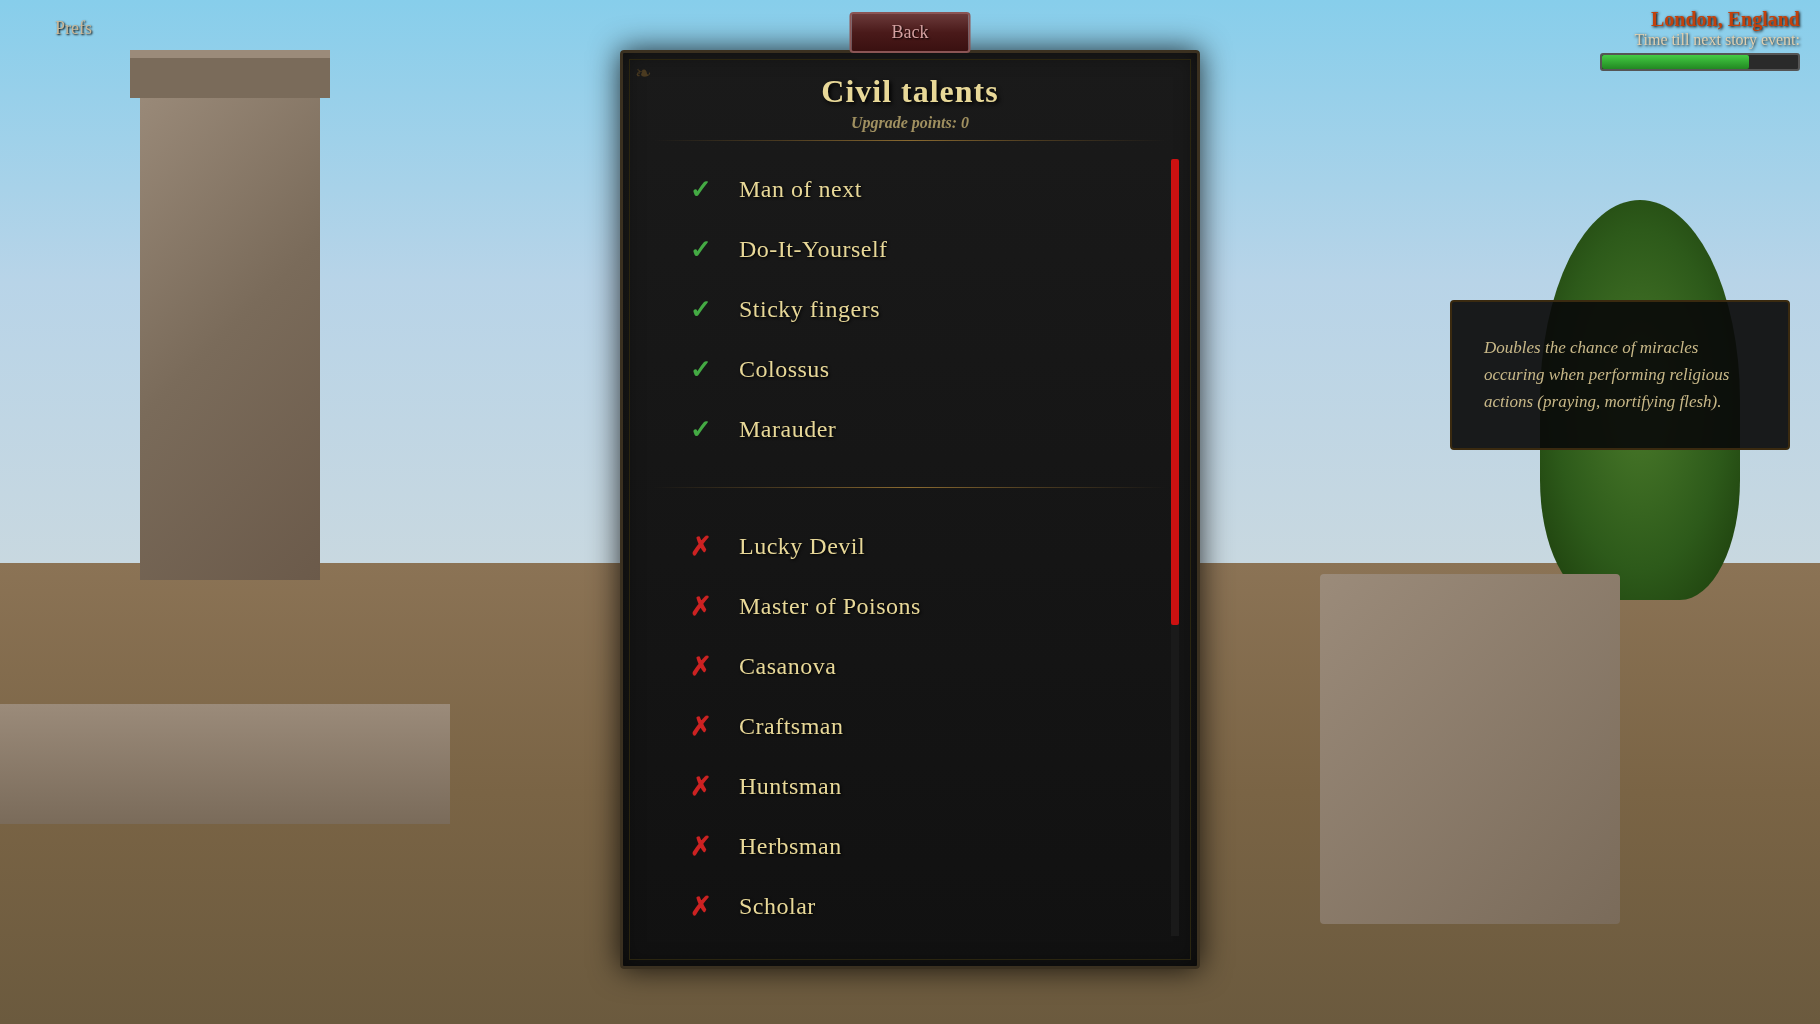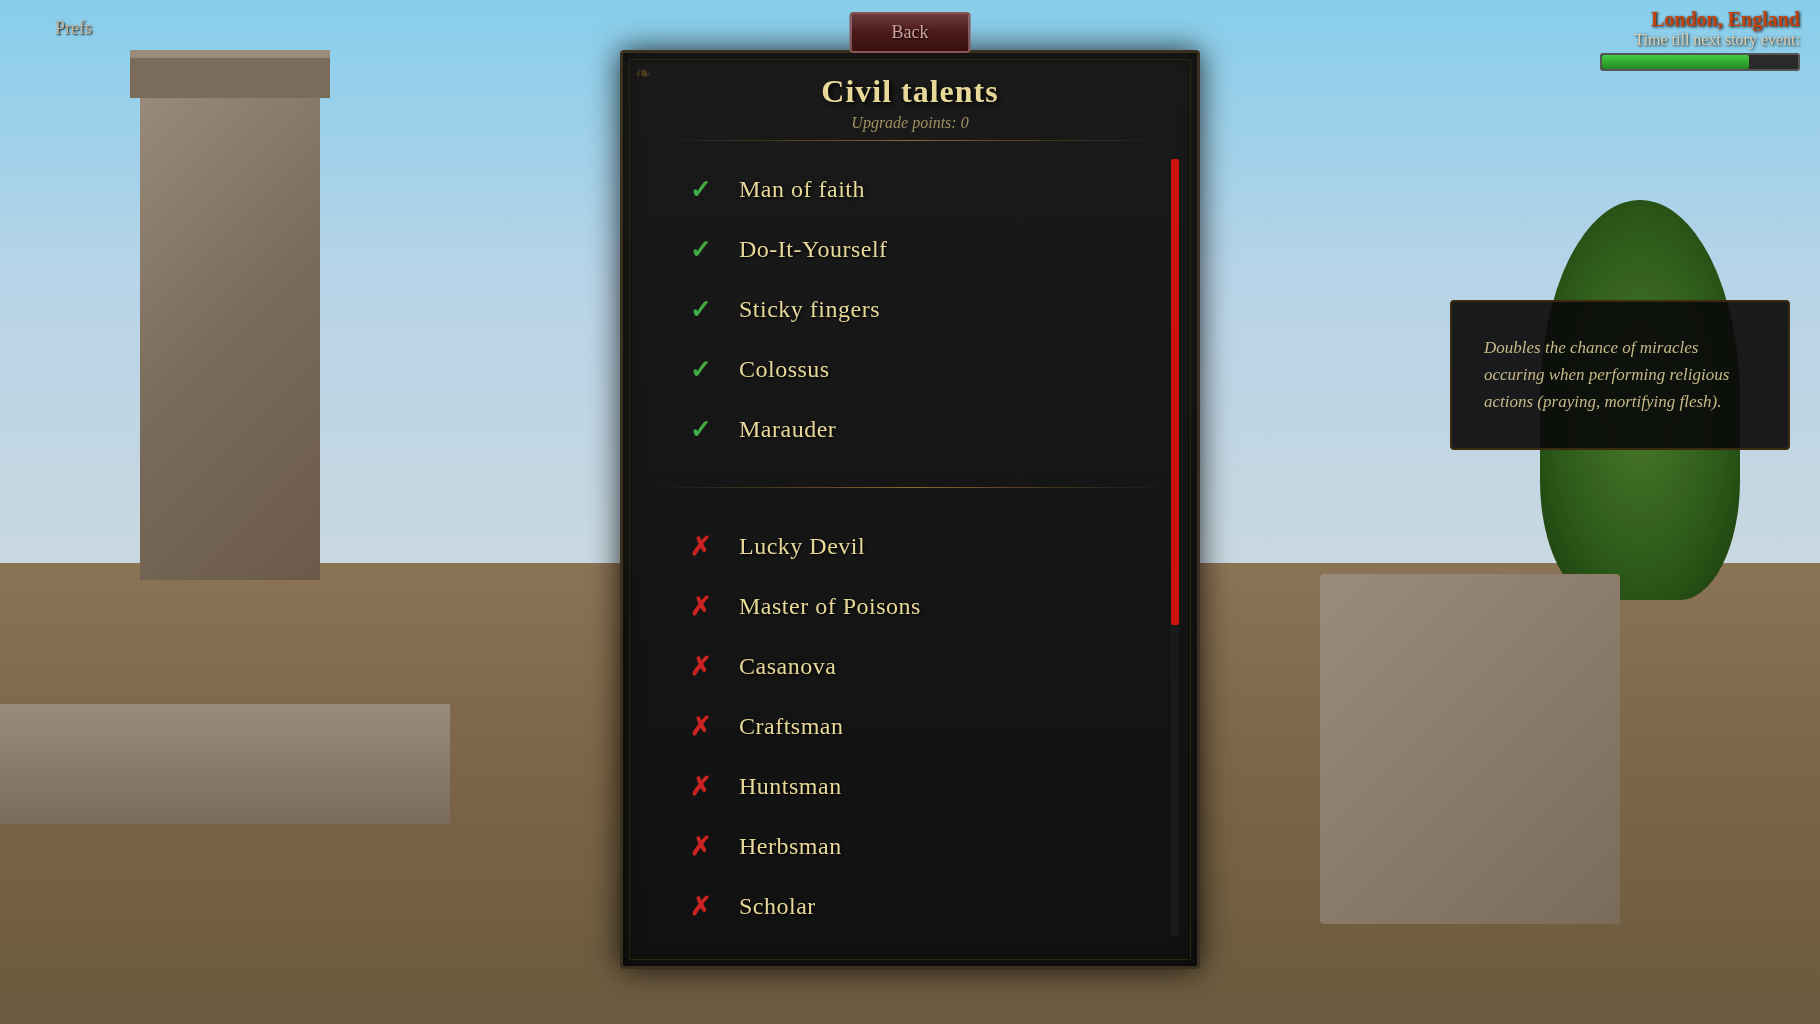--- a/index.html
+++ b/index.html
@@ -203,20 +203,21 @@
       margin-bottom: 4px;
       text-shadow: 2px 2px 4px #000;
       letter-spacing: 1px;
     }
 
     .panel-subtitle {
       text-align: center;
       font-size: 16px;
       color: #a09060;
       font-style: italic;
+      font-weight: bold;
     }
 
     .divider {
       height: 1px;
       background: linear-gradient(90deg, transparent, #4a3a20, #8a6a30, #4a3a20, transparent);
       margin: 8px 30px;
     }
 
     
     .scroll-area {
@@ -331,21 +332,21 @@
 
 <div id="main-panel">
   <div class="panel-title">Civil talents</div>
   <div class="panel-subtitle">Upgrade points: 0</div>
   <div class="divider"></div>
 
   <div class="scroll-area">
 
     <div class="talent-item">
       <div class="talent-icon check">✓</div>
-      <div class="talent-name">Man of faith</div>
+      <div class="talent-name">Man of next</div>
     </div>
     <div class="talent-item">
       <div class="talent-icon check">✓</div>
       <div class="talent-name">Do-It-Yourself</div>
     </div>
     <div class="talent-item">
       <div class="talent-icon check">✓</div>
       <div class="talent-name">Sticky fingers</div>
     </div>
     <div class="talent-item">

